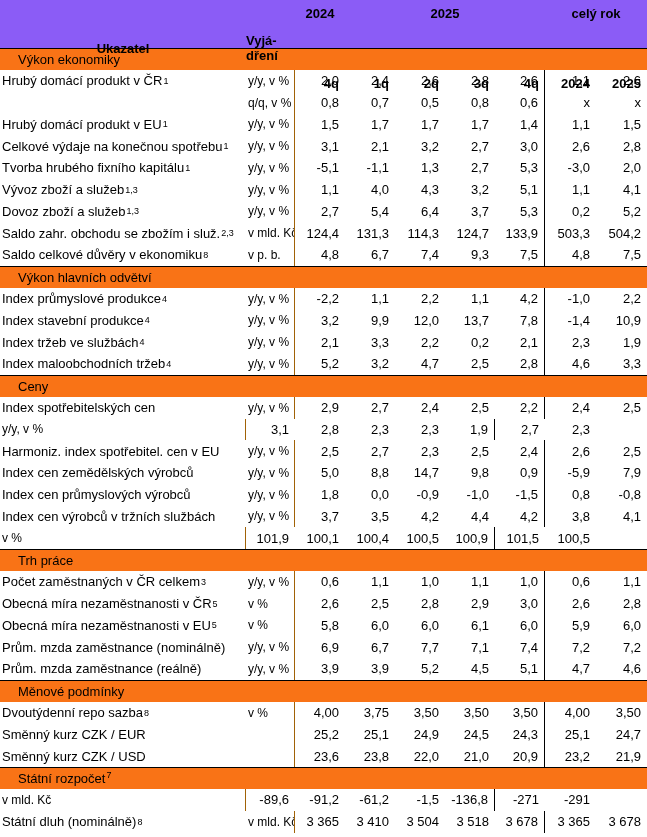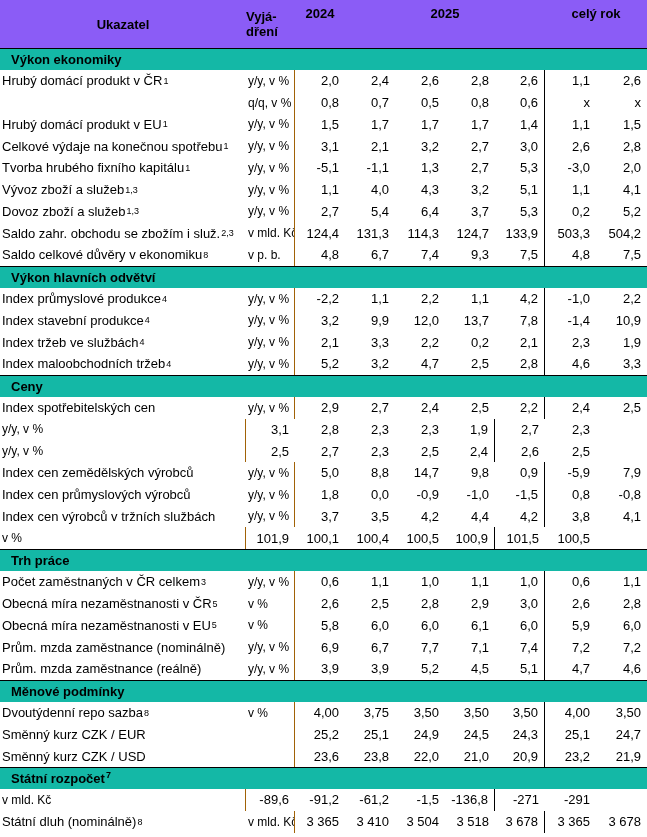--- a/index.html
+++ b/index.html
@@ -14,31 +14,31 @@
   
   .thead {
     height:48px; background:#8b5cf6; font-weight:bold;
     display:grid; grid-template-columns:246px 49px 352px;
   }
   .h-label { display:flex; align-items:center; justify-content:center; }
   .h-unit {
     display:flex; flex-direction:column; align-items:flex-start; justify-content:center;
     line-height:15px;
   }
-  .h-num { display:flex; flex-direction:row; }
+  .h-num { display:flex; flex-direction:column;gap:44px; }
   .h-top { display:grid; grid-template-columns:50px 200px 102px; height:27px; align-items:center; }
   .h-bot { display:grid; grid-template-columns:50px 50px 50px 50px 50px 51px 51px; height:25px; align-items:center; }
   .h-top .c { text-align:center; }
   .h-bot .c { text-align:right; padding-right:6px; }
 
   
   .sec-row {
-    height:22px; background:#14b8a6; border-top:1px solid #000;
-    display:flex; align-items:center; padding-left:11px;
-    font-weight:bold;
+    height:22px; background:#f97316; border-top:1px solid #000;
+    display:flex; align-items:center; padding-left:18px;
+    font-weight:normal;
   }
   .row {
     display:grid; grid-template-columns:246px 49px 50px 50px 50px 50px 50px 51px 51px;
     height:21.75px; align-items:stretch; background:#fff;
   }
   .cell { display:flex; align-items:center; }
   .cell.lab { padding-left:2px; white-space:nowrap; overflow:hidden; }
   .cell.unit {
     font-size:12px; padding-left:2px; border-right:1px solid #a16207;
     white-space:nowrap; overflow:hidden;
@@ -242,20 +242,21 @@
         <div class="cell unit">y/y, v %</div>
         <div class="cell v v0">3,1</div>
         <div class="cell v v1">2,8</div>
         <div class="cell v v2">2,3</div>
         <div class="cell v v3">2,3</div>
         <div class="cell v v4">1,9</div>
         <div class="cell v v5">2,7</div>
         <div class="cell v v6">2,3</div>
       </div>
       <div class="row">
+        <div class="cell lab">Harmoniz. index spotřebitel. cen v EU</div>
         <div class="cell unit">y/y, v %</div>
         <div class="cell v v0">2,5</div>
         <div class="cell v v1">2,7</div>
         <div class="cell v v2">2,3</div>
         <div class="cell v v3">2,5</div>
         <div class="cell v v4">2,4</div>
         <div class="cell v v5">2,6</div>
         <div class="cell v v6">2,5</div>
       </div>
       <div class="row">

